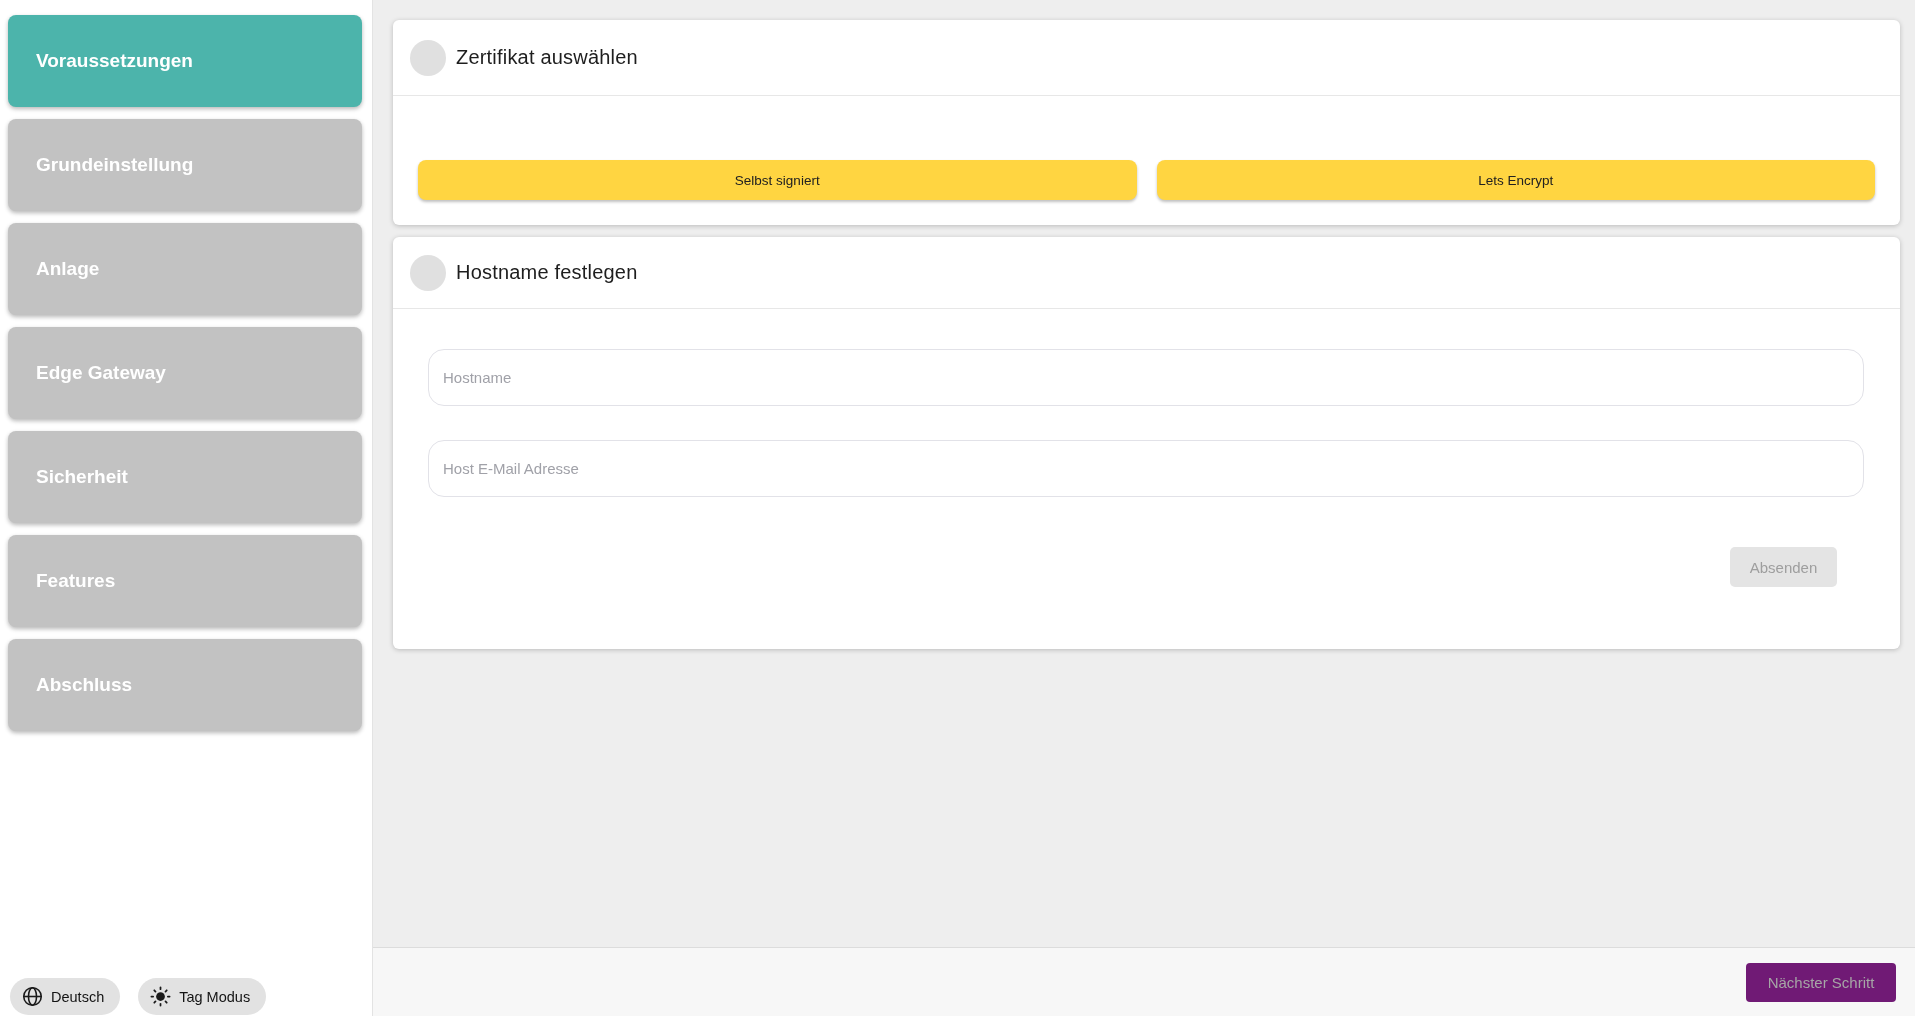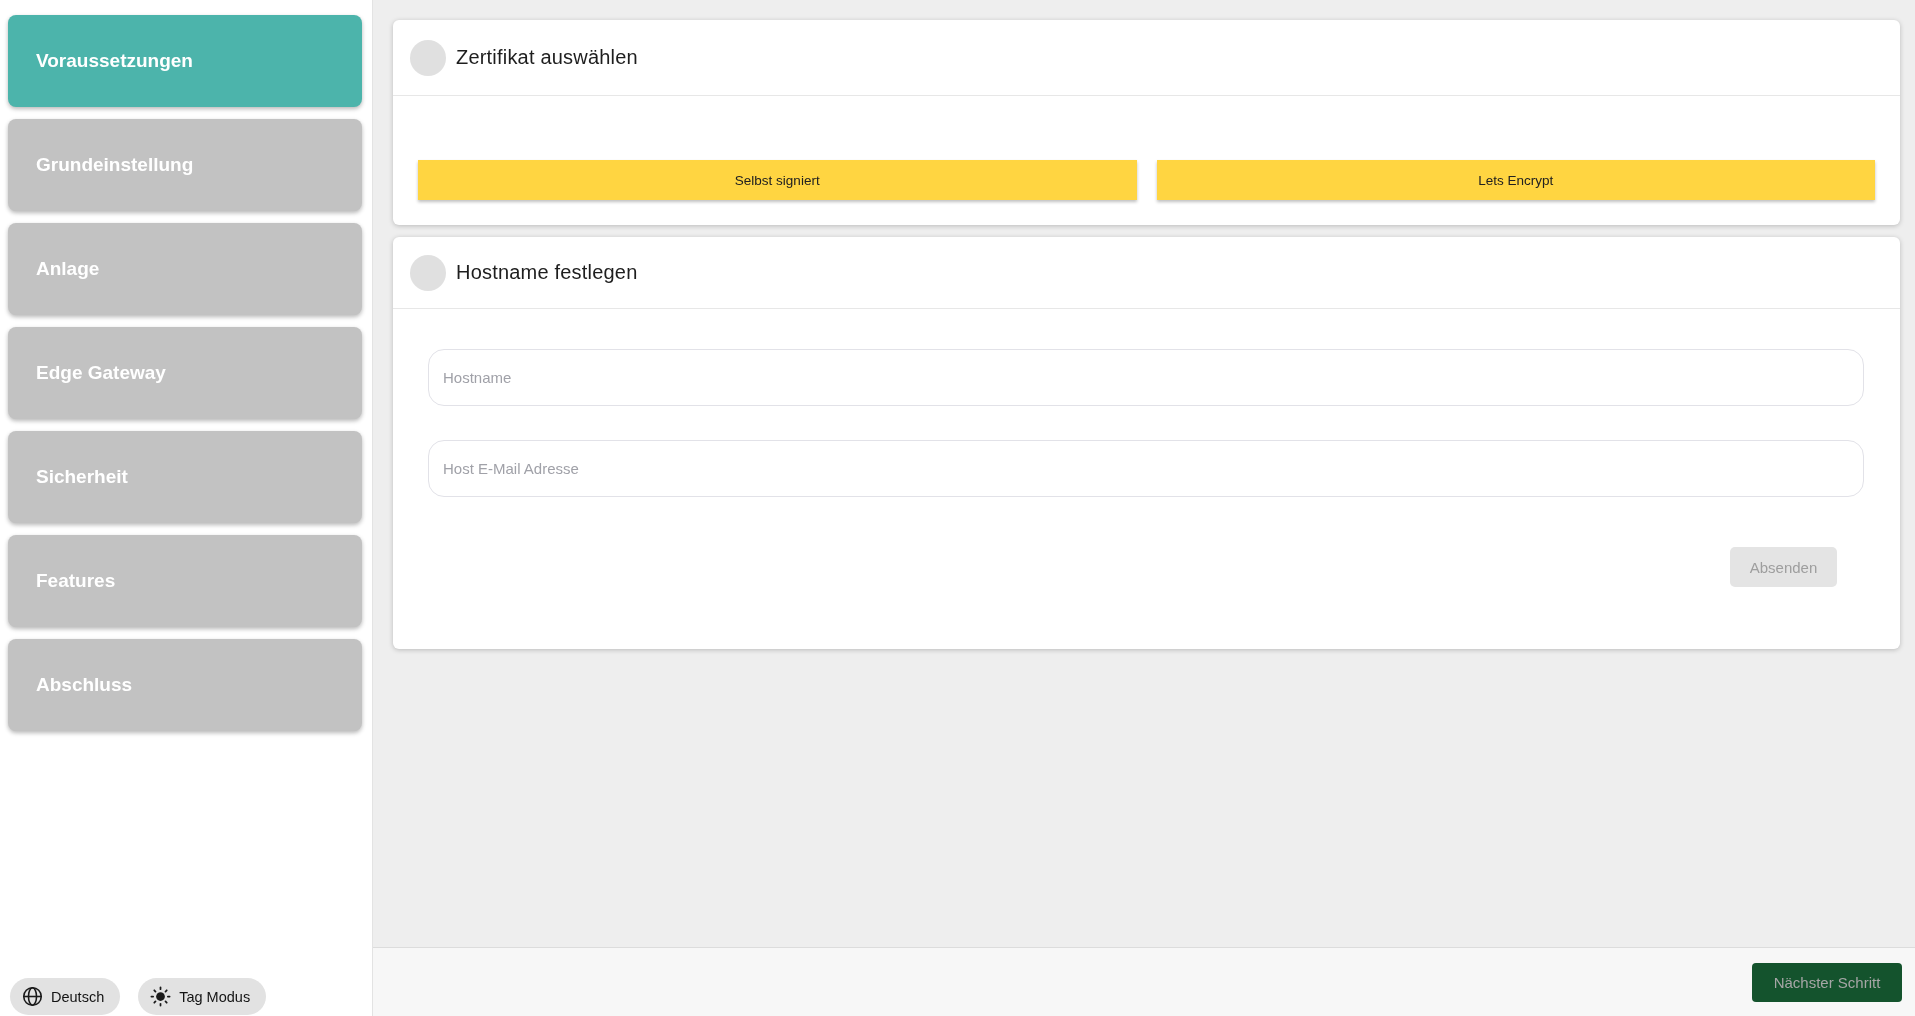--- a/index.html
+++ b/index.html
@@ -51,21 +51,21 @@
     border-bottom:1px solid #e7e7e7;
   }
   .card.cert .card-header { height:76px; }
   .card.host .card-header { height:72px; }
   .step-circle { width:36px; height:36px; border-radius:50%; background:#e0e0e0; flex:0 0 36px; }
   .card-title { margin:0 0 0 10px; font-size:20px; font-weight:500; color:#1e1e1e; letter-spacing:0.2px; }
 
   .cert-body { padding:64px 25px 0 25px; }
   .btn-row { display:flex; gap:20px; }
   .cert-btn {
-    flex:1; height:40px; border:none; border-radius:0;
+    flex:1; height:40px; border:none; border-radius:8px;
     background:var(--accent-yellow,#ffd541); color:#212121;
     font-size:13.5px; font-family:inherit; cursor:pointer;
     box-shadow:0 2px 3px rgba(0,0,0,0.25);
   }
 
   .host-body { padding:40px 36px 0 35px; }
   .text-input {
     display:block; width:100%; height:57px;
     border:1px solid #e2e2e8; border-radius:16px;
     padding:0 14px; font-size:15px; font-family:inherit; color:#6d28d9;
@@ -77,22 +77,22 @@
   .submit-btn {
     width:107px; height:40px; border:none; border-radius:5px;
     background:#e4e4e4; color:#9e9e9e; font-size:15px; font-family:inherit;
   }
 
   .main-footer {
     position:absolute; left:0; right:0; bottom:0; height:69px;
     background:#f7f7f7; border-top:1px solid #dcdcdc;
   }
   .next-btn {
-    position:absolute; right:13px; top:15px; width:150px; height:39px;
-    border:none; border-radius:4px; background:#14532d; color:#a6a6a6;
+    position:absolute; right:19px; top:15px; width:150px; height:39px;
+    border:none; border-radius:4px; background:#701a75; color:#a6a6a6;
     font-size:15px; font-family:inherit;
   }
 </style>
 </head>
 <body>
 
 <div class="app">
 
   <aside class="sidebar">
     <div class="steps" id="steps">

